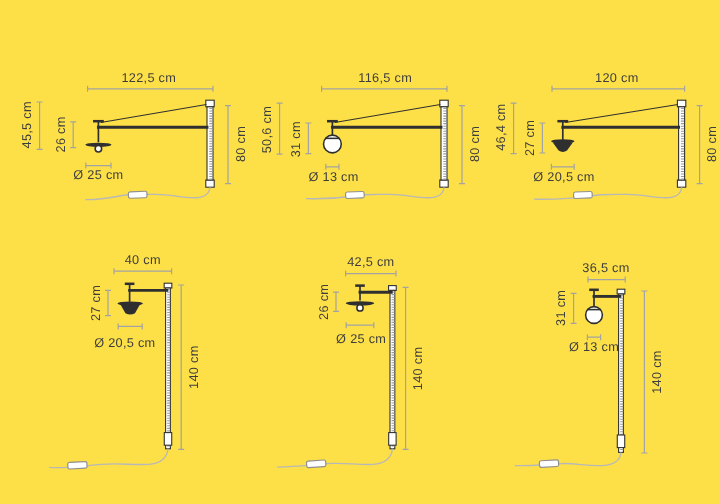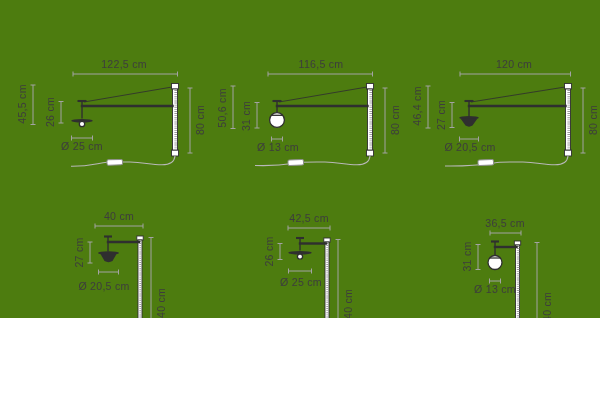--- a/index.html
+++ b/index.html
@@ -1,16 +1,16 @@
 <!DOCTYPE html>
 <html><head>
 <meta charset="utf-8">
 <style>
   html,body{margin:0;padding:0;background:#ffffff;}
-  .canvas{position:relative;width:600px;height:318px;background:#4d7c0f;overflow:hidden;}
+  .canvas{position:relative;width:600px;height:420px;background:#fde047;overflow:hidden;}
   svg{display:block;}
   text{
     font-family:"Liberation Sans", sans-serif;
     font-size:10.6px;
     letter-spacing:0.25px;
     fill:#3d3d3d;
   }
   .dim{stroke:#a3a3a3;stroke-width:1;fill:none;}
   .st{stroke:#2f2f2f;stroke-width:1.3;fill:none;stroke-linecap:square;}
   .arm{stroke:#2f2f2f;stroke-width:2.4;fill:none;stroke-linecap:square;}

